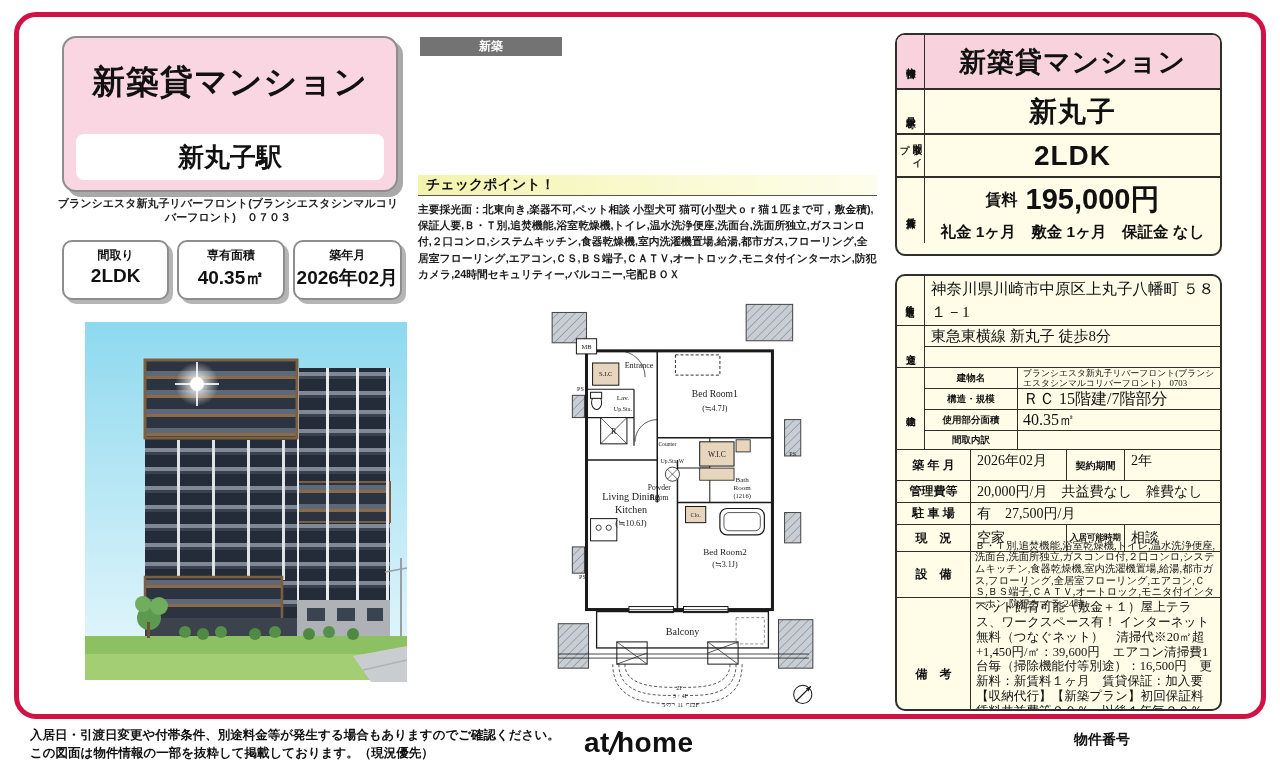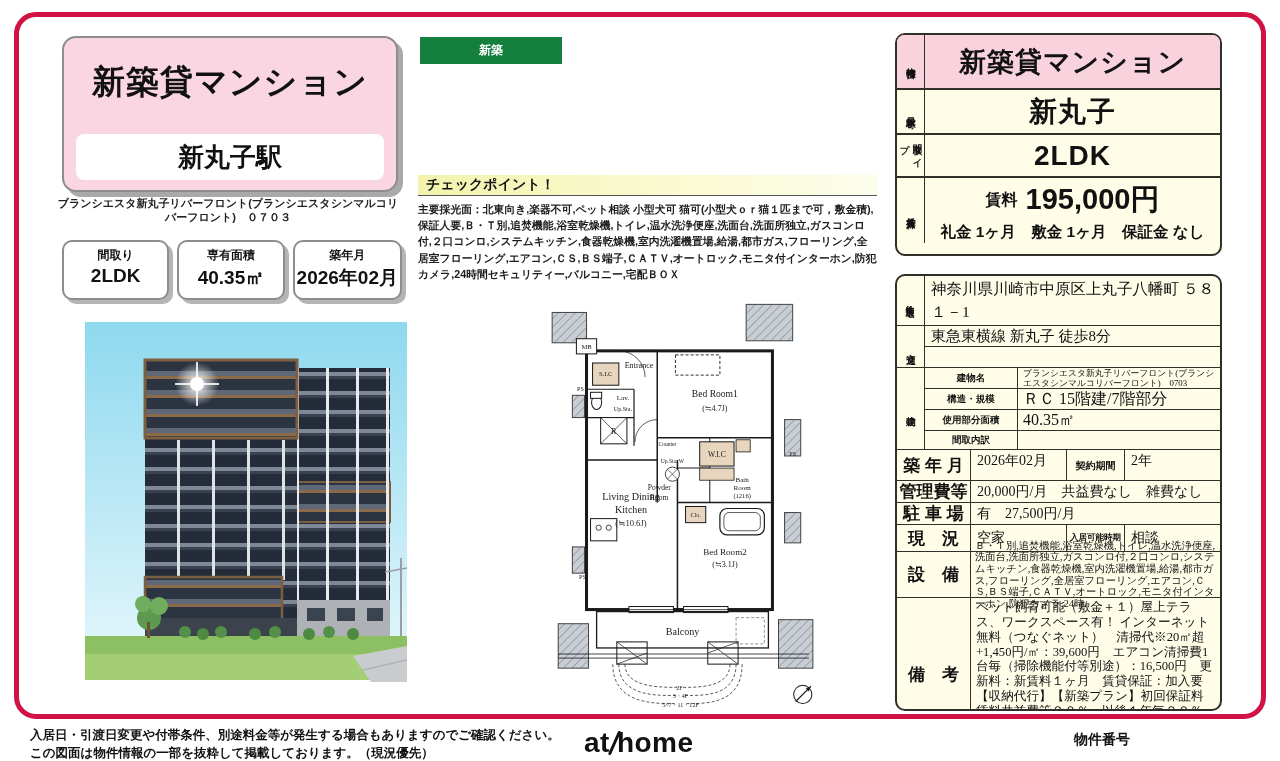--- a/index.html
+++ b/index.html
@@ -19,21 +19,21 @@
   .subtitle{position:absolute;left:56px;top:196px;width:344px;font-size:11px;line-height:1.3;
         text-align:center;font-weight:bold;color:#222;}
   .spec-row{position:absolute;left:62px;top:228px;width:340px;display:flex;gap:8px;}
   .spec-box{flex:1;background:#fff;border:2px solid #8d8d8d;border-radius:10px;
         box-shadow:4px 4px 0 #b5b5b5;text-align:center;padding:5px 2px 7px;margin-top:12px;}
   .spec-label{font-size:12px;font-weight:bold;}
   .spec-value{font-size:19px;font-weight:bold;margin-top:1px;white-space:nowrap;}
   .photo{position:absolute;left:85px;top:322px;width:322px;height:386px;}
 
   
-  .new-badge{position:absolute;left:420px;top:37px;width:142px;height:27px;background:#15803d;
+  .new-badge{position:absolute;left:420px;top:37px;width:142px;height:19px;background:#737373;
         color:#fff;font-size:12px;font-weight:bold;display:flex;align-items:center;justify-content:center;}
   .cp-title{position:absolute;left:418px;top:175px;width:459px;height:21px;
         background:linear-gradient(90deg,#f3f3ae 0%,#fafad2 55%,#fdfdec 100%);
         font-size:14px;font-weight:bold;display:flex;align-items:center;padding-left:8px;box-sizing:border-box;
         border-bottom:1px solid #555;}
   .cp-body{position:absolute;left:418px;top:201px;width:460px;font-size:10.8px;line-height:1.5;
         font-weight:bold;color:#1c1c1c;}
   .plan{position:absolute;left:538px;top:298px;width:288px;height:420px;}
 
   
@@ -41,21 +41,21 @@
         background:#fffde8;overflow:hidden;box-sizing:border-box;font-family:"Liberation Serif",serif;}
   .tbl-top{top:33px;height:223px;}
   .tbl-bot{top:274px;height:437px;}
   .trow{display:flex;border-bottom:2px solid #30302a;box-sizing:border-box;}
   .trow:last-child{border-bottom:none;}
   .trow-thin{border-bottom:1.5px solid #30302a;}
   .vlab{width:27px;min-width:27px;border-right:1.5px solid #30302a;display:flex;align-items:center;
         justify-content:center;writing-mode:vertical-rl;text-orientation:upright;font-size:9.5px;
         font-weight:bold;letter-spacing:1px;padding:2px 0;font-family:"Liberation Sans",sans-serif;}
   .hlab{width:73px;min-width:73px;border-right:1.5px solid #30302a;display:flex;align-items:center;
-        justify-content:center;font-size:17px;font-weight:bold;text-align:right;
+        justify-content:center;font-size:12px;font-weight:bold;text-align:right;
         font-family:"Liberation Sans",sans-serif;}
   .vcell{flex:1;display:flex;align-items:center;}
   .center{justify-content:center;}
   .pink{background:#f8d3de;}
   .big-val{font-size:28px;font-weight:bold;font-family:"Liberation Sans",sans-serif;letter-spacing:1px;}
   .rent-row{display:flex;align-items:center;justify-content:center;height:44px;}
   .rent-label{font-size:16px;font-weight:bold;margin-right:8px;}
   .rent-val{font-size:29px;font-weight:bold;font-family:"Liberation Sans",sans-serif;}
   .fees{font-size:15.5px;font-weight:bold;text-align:center;font-family:"Liberation Sans",sans-serif;}
   .addr{font-size:15.5px;line-height:1.45;padding:2px 6px;}

